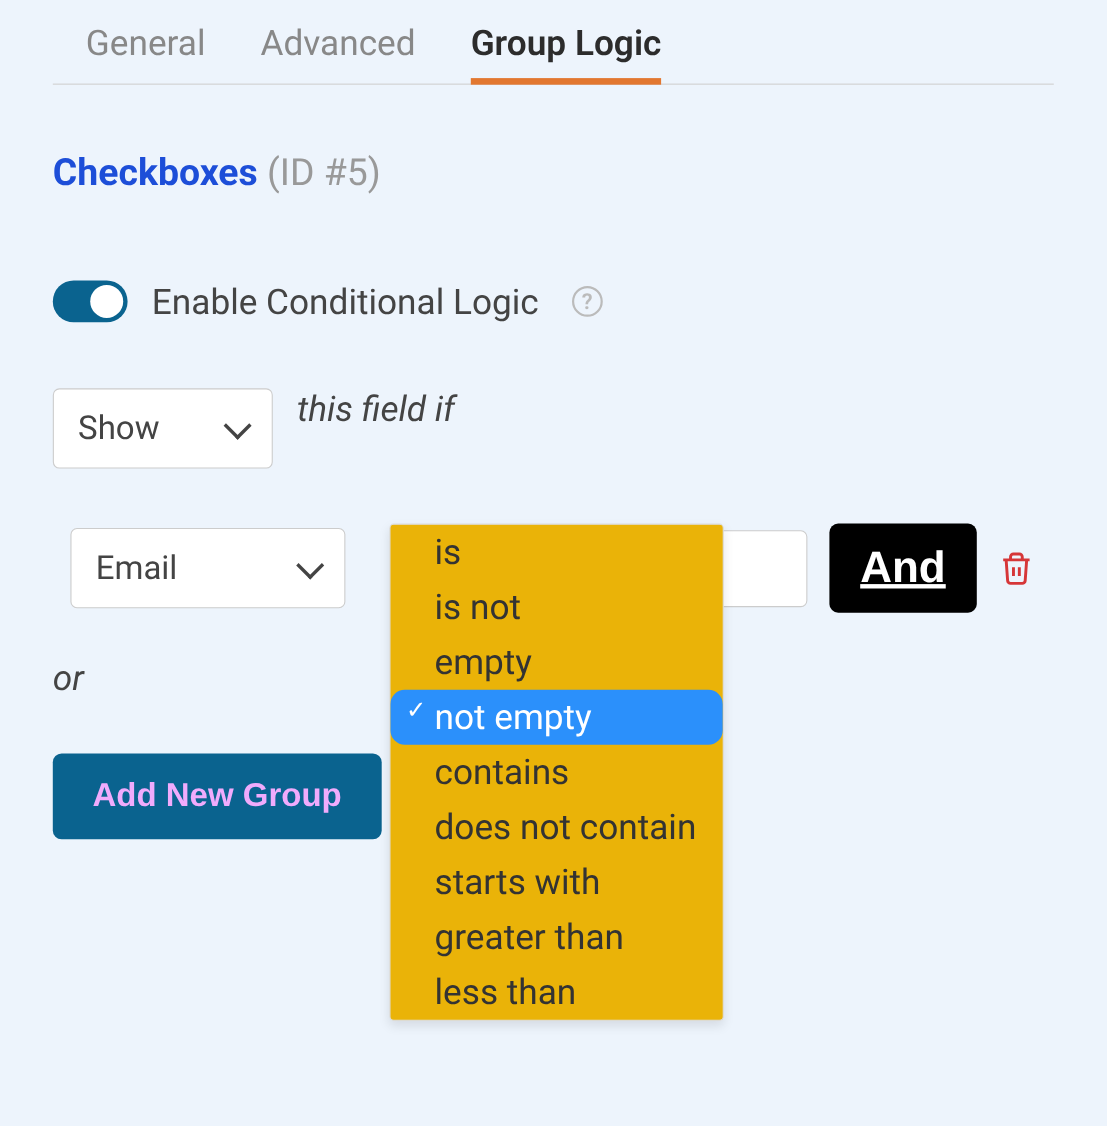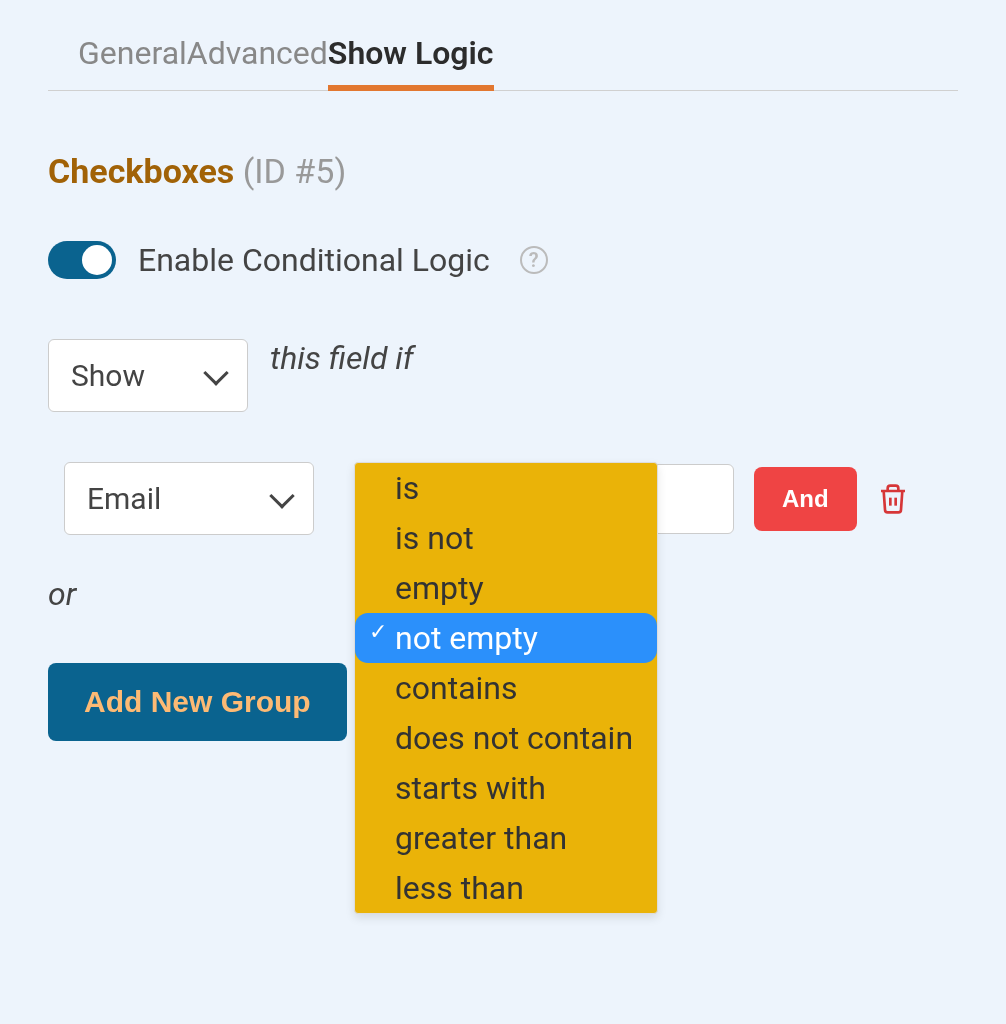--- a/index.html
+++ b/index.html
@@ -13,22 +13,23 @@
       width: 1006px;
       height: 1024px;
       padding: 0;
       color: #444;
     }
     .container {
       padding: 0 48px;
     }
     .tabs {
       display: flex;
+      gap: 50px;
       border-bottom: 1px solid #d0d0d0;
-      padding-top: 34px;
+      padding-top: 20px;
       padding-left: 30px;
     }
     .tab {
       font-size: 32px;
       color: #888;
       padding-bottom: 18px;
       cursor: pointer;
       position: relative;
     }
     .tab.active {
@@ -43,31 +44,31 @@
       bottom: -1px;
       height: 6px;
       background: #e27730;
     }
     .section-title {
       margin-top: 60px;
       font-size: 34px;
     }
     .section-title .name {
       font-weight: 700;
-      color: #a16207;
+      color: #1d4ed8;
     }
     .section-title .id {
       color: #999;
       font-weight: 400;
     }
     .toggle-row {
       display: flex;
       align-items: center;
       gap: 22px;
-      margin-top: 50px;
+      margin-top: 78px;
     }
     .toggle {
       width: 68px;
       height: 38px;
       background: #0a638f;
       border-radius: 20px;
       position: relative;
       cursor: pointer;
     }
     .toggle .knob {
@@ -141,28 +142,29 @@
       min-width: 250px;
     }
     .value-input {
       background: #fff;
       border: 1px solid #ccc;
       border-radius: 6px;
       height: 70px;
       width: 200px;
     }
     .and-button {
-      background: #ef4444;
+      background: #000000;
       color: #fff;
       border-radius: 8px;
       padding: 18px 28px;
-      font-size: 24px;
+      font-size: 40px;
       font-weight: 700;
       cursor: pointer;
       border: none;
+      text-decoration: underline;
     }
     .trash-icon {
       width: 32px;
       height: 32px;
       cursor: pointer;
       color: #d63638;
     }
     .dropdown-popup {
       position: absolute;
       top: 0;
@@ -193,38 +195,38 @@
       font-size: 22px;
     }
     .or-text {
       font-size: 32px;
       font-style: italic;
       color: #444;
       margin-top: 40px;
     }
     .add-group-button {
       background: #0a638f;
-      color: #fdba74;
+      color: #f0abfc;
       border-radius: 8px;
       padding: 22px 36px;
       font-size: 30px;
       font-weight: 700;
       cursor: pointer;
       border: none;
       margin-top: 50px;
     }
   </style>
 </head>
 <body>
 
 <div class="container">
   <div class="tabs">
     <div class="tab">General</div>
     <div class="tab">Advanced</div>
-    <div class="tab active">Show Logic</div>
+    <div class="tab active">Group Logic</div>
   </div>
 
   <div class="section-title">
     <span class="name">Checkboxes</span>
     <span class="id">(ID #5)</span>
   </div>
 
   <div class="toggle-row">
     <div class="toggle">
       <div class="knob"></div>

